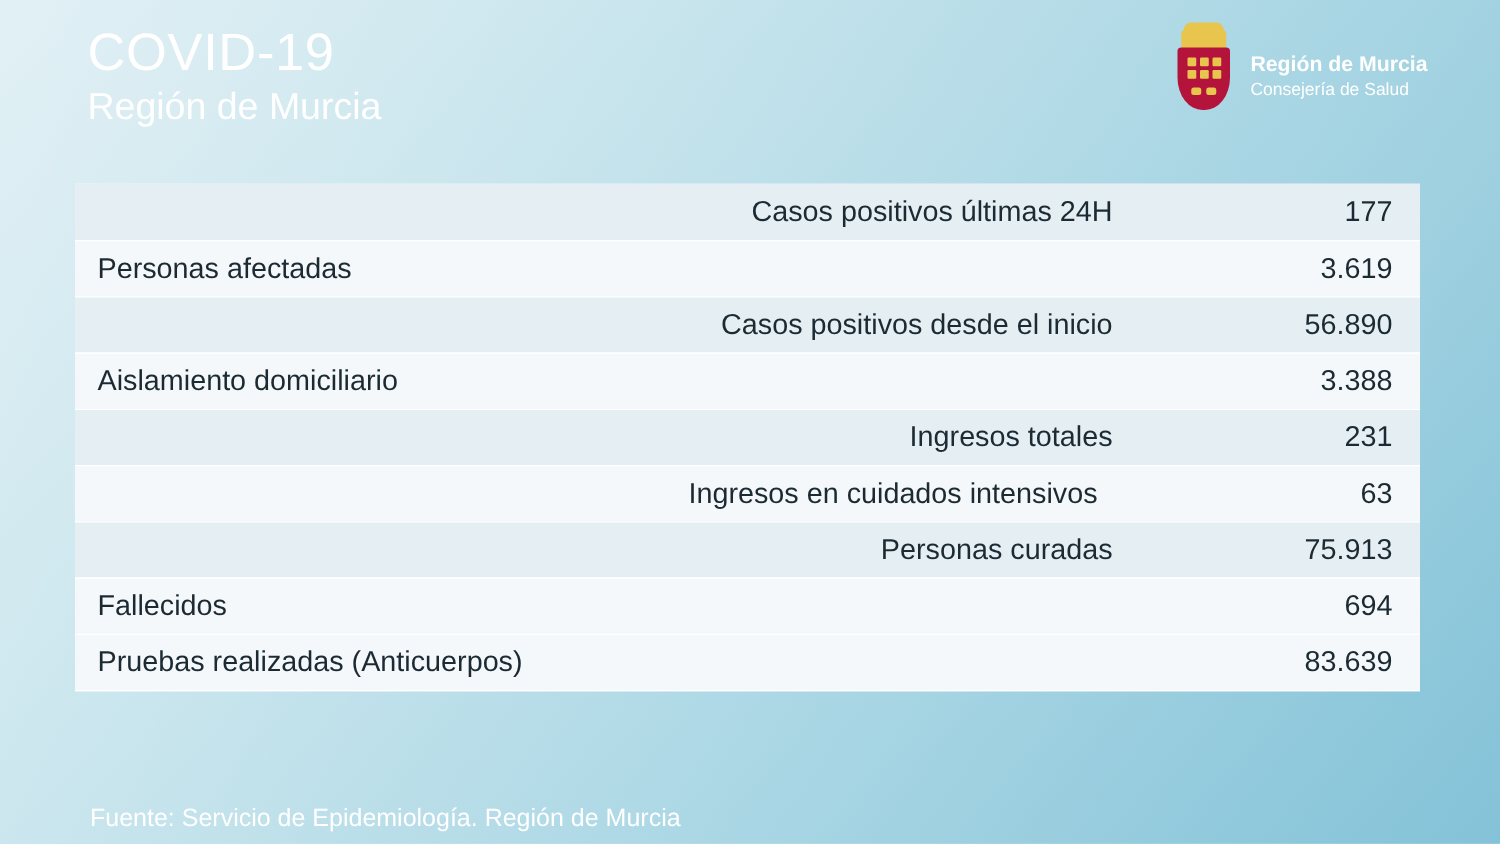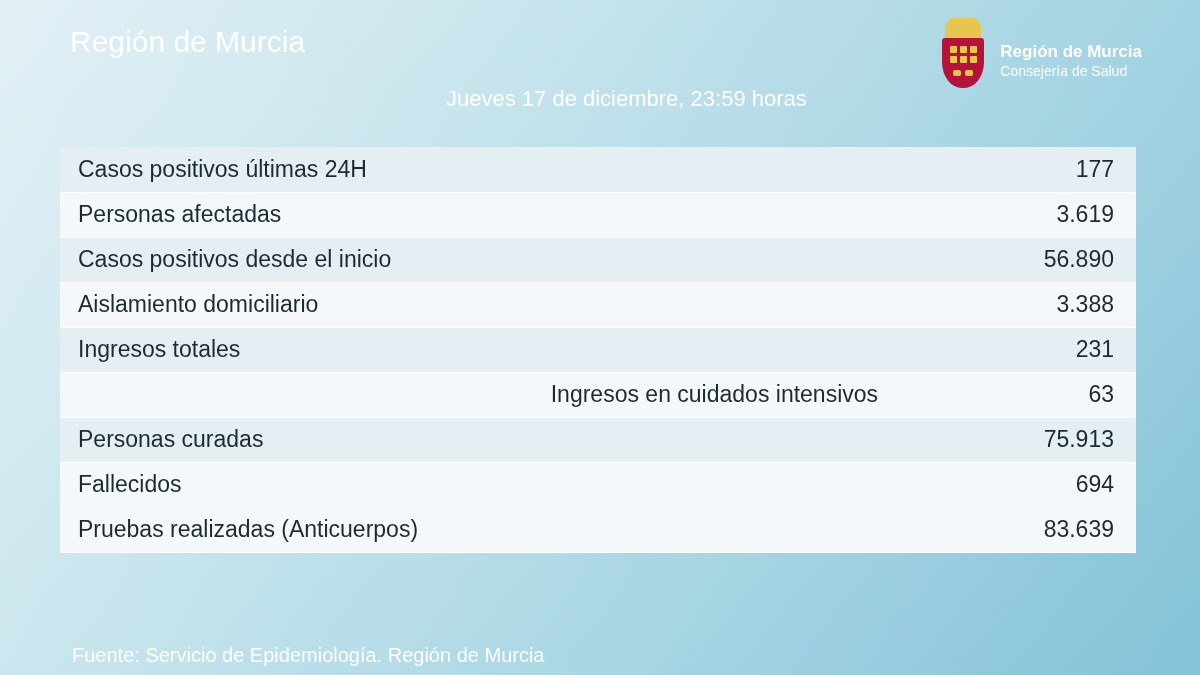--- a/index.html
+++ b/index.html
@@ -157,20 +157,21 @@
     top: 147px;
     width: 1076px;
     border-collapse: collapse;
     background: #ffffff;
   }
   .table tr {
     height: 45px;
   }
   .table tr.odd td {
     background: #e4eef3;
+    text-align: right;
   }
   .table tr.even td {
     background: #f4f8fa;
   }
   .table td {
     padding: 0 18px;
     font-size: 23px;
     color: #1c2b33;
     vertical-align: middle;
     border-bottom: 1px solid #ffffff;
@@ -198,23 +199,23 @@
     white-space: nowrap;
   }
 </style>
 </head>
 <body>
 
 <div class="slide">
 
   <div class="header">
     <div class="title-block">
+      <div class="title-main">COVID-19</div>
       <div class="title-sub">Región de Murcia</div>
     </div>
-    <div class="datetime">Jueves 17 de diciembre, 23:59 horas</div>
 
     <div class="logo">
       <div class="crest">
         <div class="crest-crown"></div>
         <div class="crest-shield"></div>
         <div class="crest-castles">
           <i></i>
             <i></i>
             <i></i>
             <i></i>

